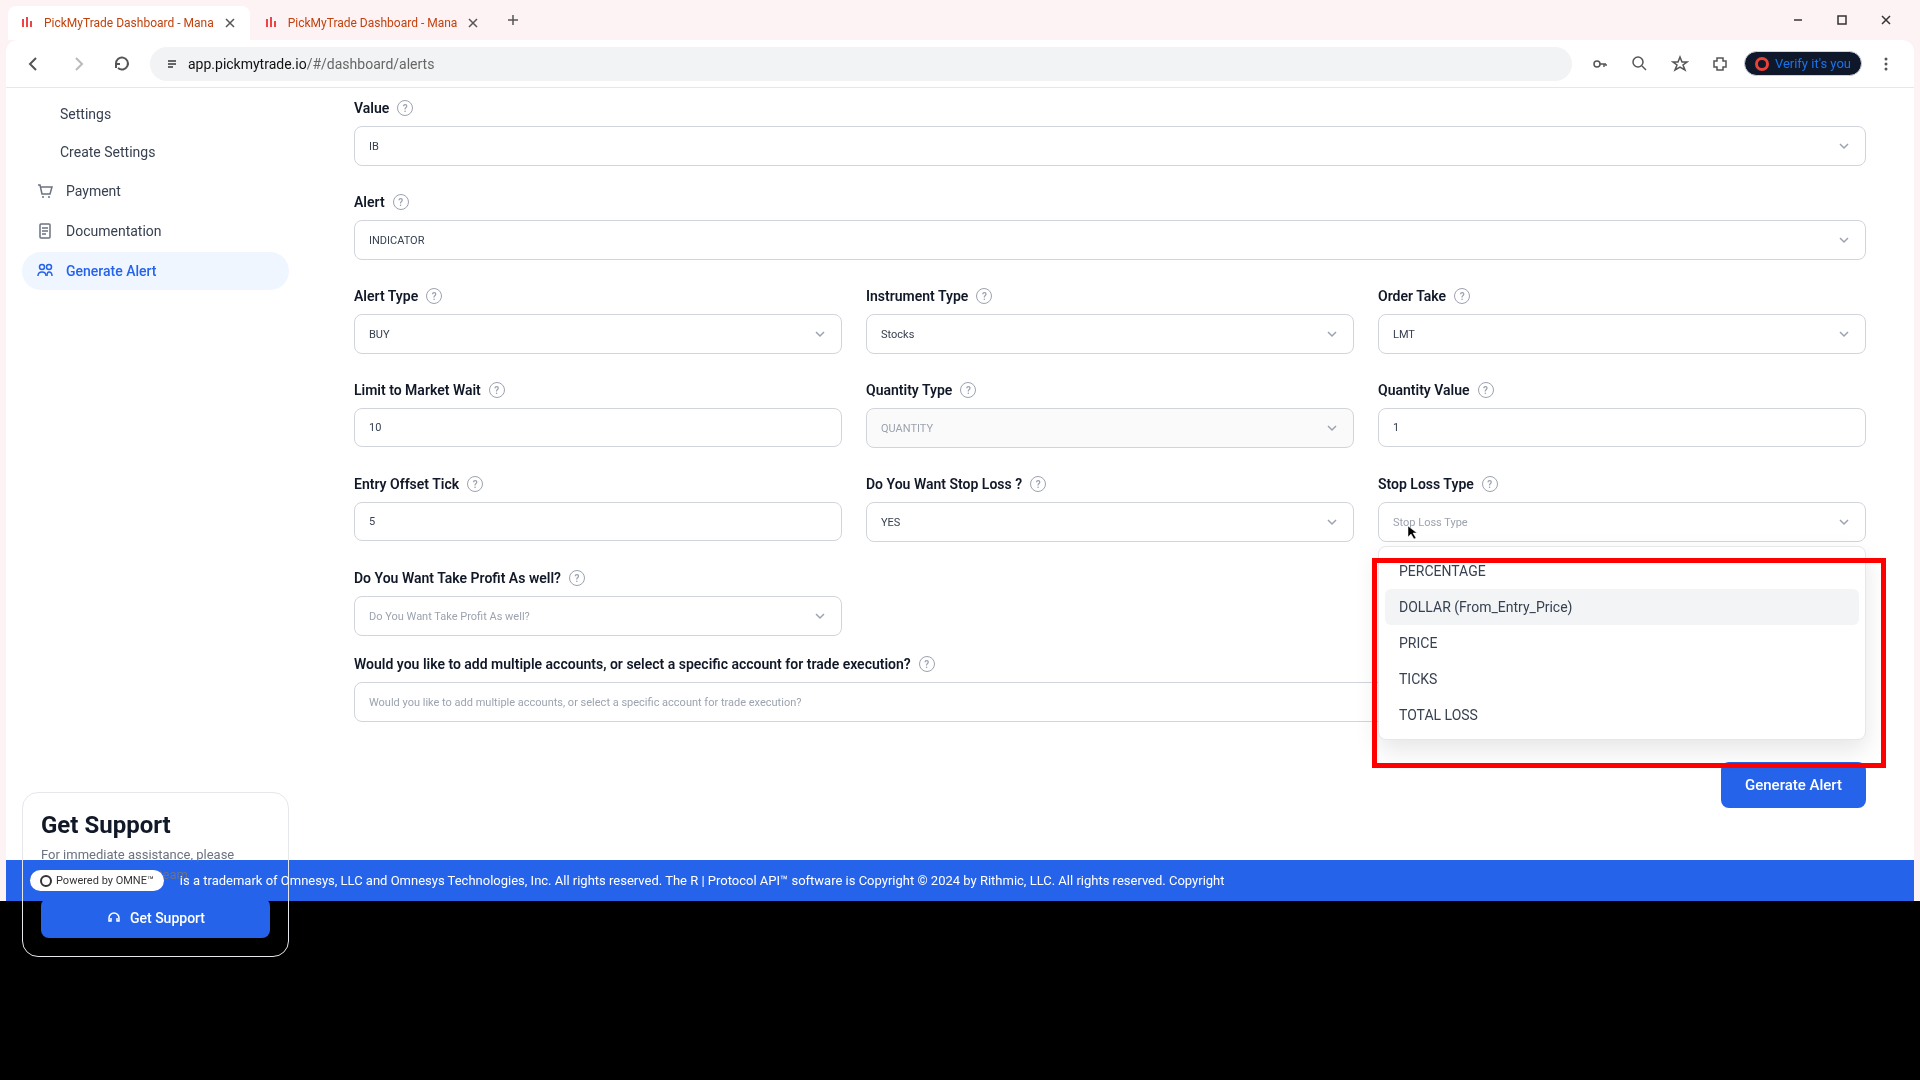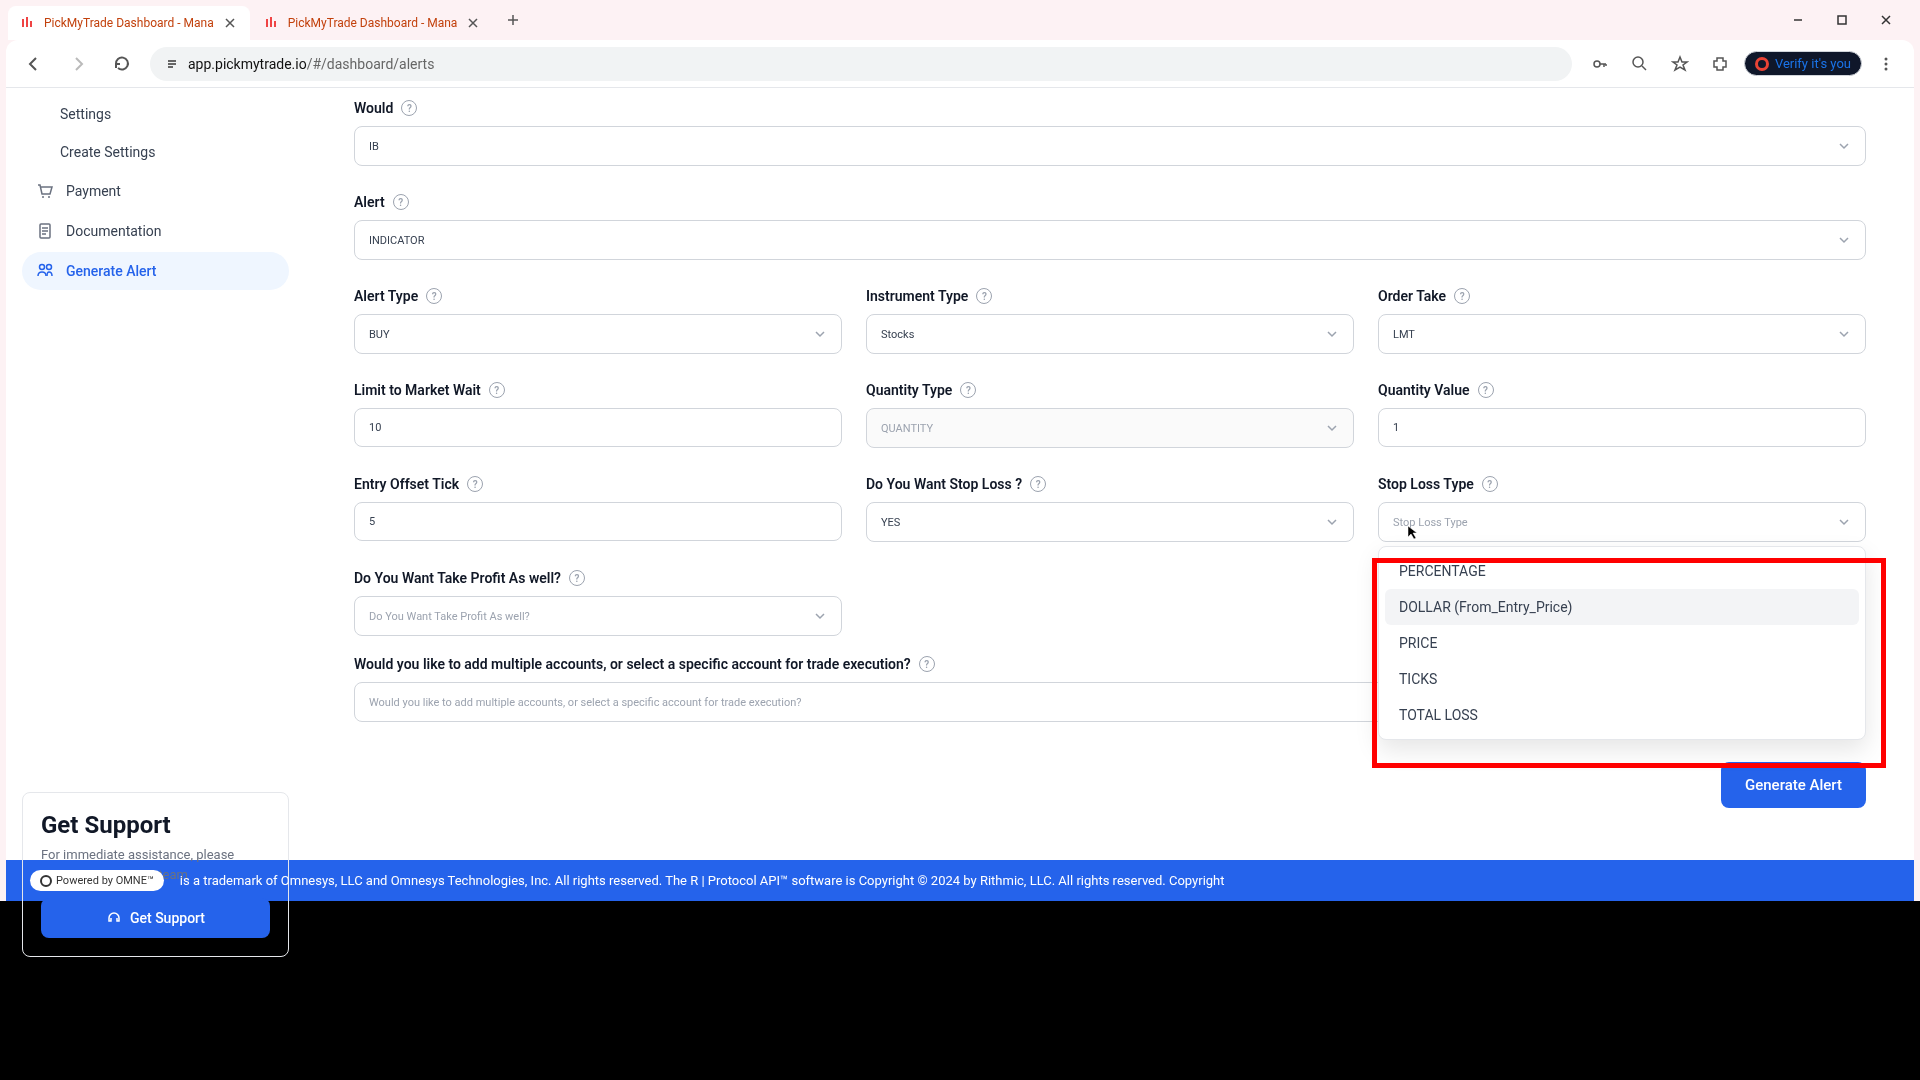--- a/index.html
+++ b/index.html
@@ -30,21 +30,21 @@
     
     
     .app { display: flex; height: calc(1080px - 88px - 220px); background: #fff; margin: 0 6px; }
     .sidebar { width: 300px; padding: 8px 16px; border-right: 1px solid transparent; display: flex; flex-direction: column; }
     .nav-item { display: flex; align-items: center; gap: 12px; padding: 10px 14px; font-size: 14px; color: #374151; cursor: pointer; border-radius: 8px; margin-bottom: 2px; }
     .nav-item.indented { padding-left: 38px; }
     .nav-item.active { background: #eff6ff; color: #2563eb; font-weight: 500; border-radius: 20px; }
     .nav-icon { width: 18px; height: 18px; color: #6b7280; flex-shrink: 0; }
     .nav-item.active .nav-icon { color: #2563eb; }
     
-    .support-box { margin-top: auto; border: 1px solid #e5e7eb; border-radius: 8px; padding: 18px; margin-bottom: 16px; margin-top: 500px; }
+    .support-box { margin-top: auto; border: 1px solid #e5e7eb; border-radius: 16px; padding: 18px; margin-bottom: 16px; margin-top: 500px; }
     .support-title { font-size: 24px; font-weight: 700; color: #111827; margin-bottom: 6px; }
     .support-text { font-size: 13px; color: #6b7280; line-height: 1.5; margin-bottom: 14px; }
     .support-btn { width: 100%; background: #2563eb; color: #fff; border: none; border-radius: 8px; padding: 12px; font-size: 14px; font-weight: 500; cursor: pointer; display: flex; align-items: center; justify-content: center; gap: 8px; }
     
     .main { flex: 1; padding: 12px 48px 20px 48px; overflow-y: auto; position: relative; }
     .form-row { margin-bottom: 28px; }
     .form-row-3 { display: grid; grid-template-columns: 1fr 1fr 1fr; gap: 24px; margin-bottom: 28px; }
     .form-label { display: flex; align-items: center; gap: 8px; font-size: 14px; font-weight: 600; color: #111827; margin-bottom: 10px; }
     .help-icon { width: 16px; height: 16px; border: 1.5px solid #9ca3af; border-radius: 50%; display: inline-flex; align-items: center; justify-content: center; font-size: 10px; color: #9ca3af; cursor: help; }
     .form-select, .form-input { width: 100%; padding: 12px 14px; border: 1px solid #d1d5db; border-radius: 8px; font-size: 11px; color: #374151; background: #fff; display: flex; align-items: center; justify-content: space-between; cursor: pointer; }
@@ -244,21 +244,21 @@
           </span>
         <span>Get Support</span>
       </button>
     </div>
   </div>
 
   <div class="main">
 
     <div class="form-row">
       <div class="form-label">
-        <span>Would</span>
+        <span>Value</span>
         <span class="help-icon">?</span>
       </div>
       <div class="form-select">
         <span>IB</span>
         <span class="chevron">
             <svg width="14" height="14" viewBox="0 0 14 14">
               <path d="M3 5 L7 9 L11 5" stroke="currentColor" stroke-width="1.5" fill="none"></path>
             </svg>
           </span>
       </div>

